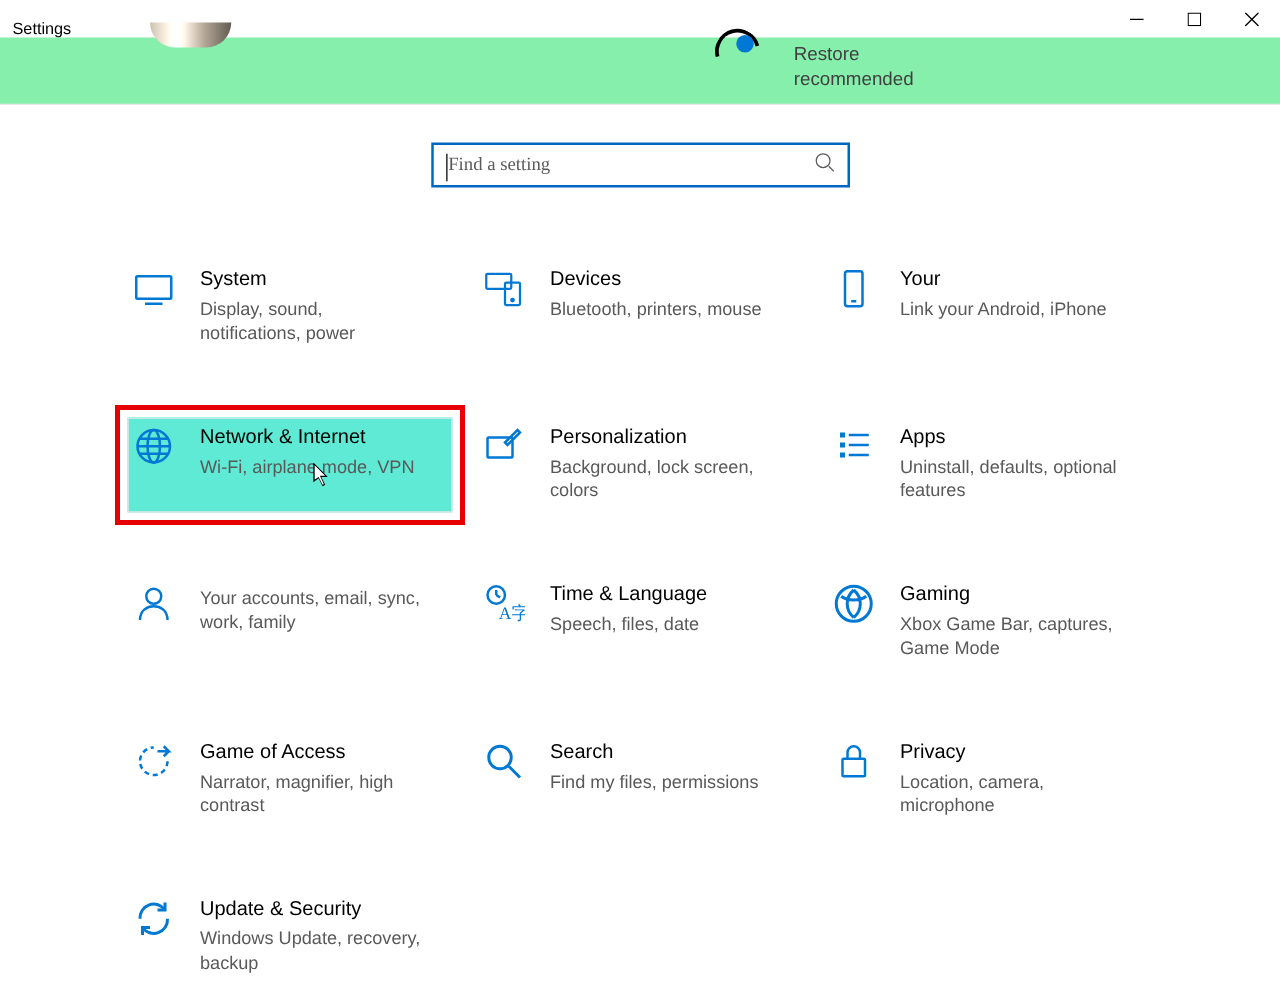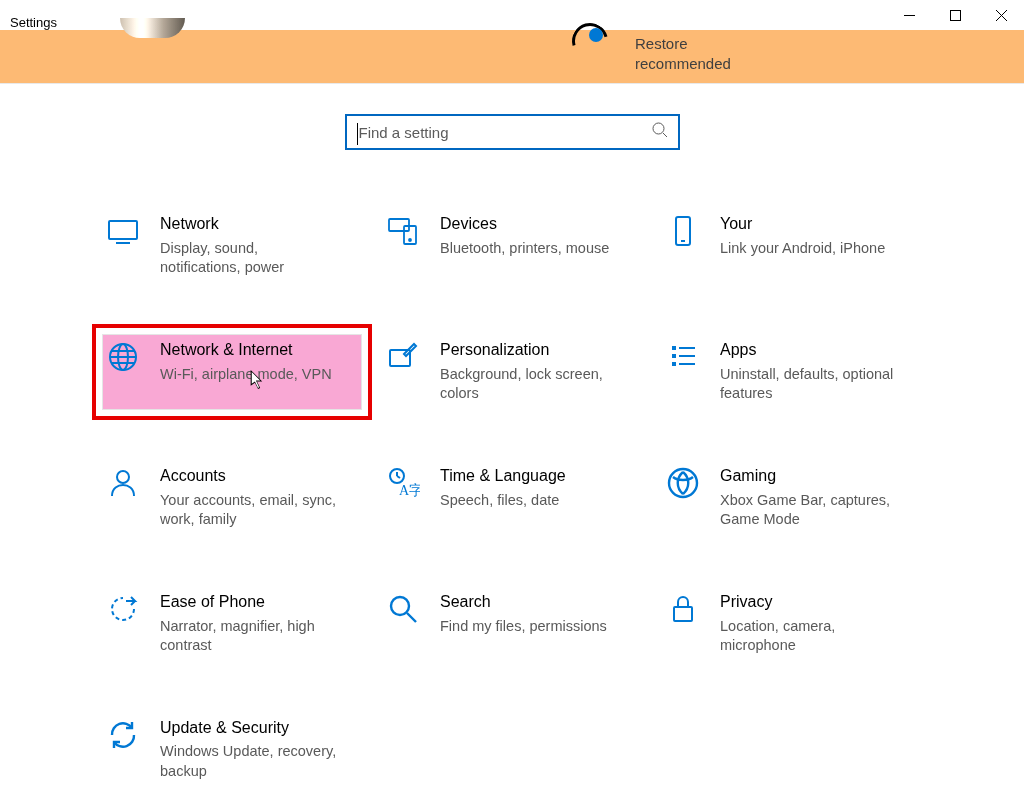--- a/index.html
+++ b/index.html
@@ -1,40 +1,40 @@
 <!DOCTYPE html>
 <html><head>
 <meta charset="utf-8">
 <style>
 html,body{margin:0;padding:0;width:1024px;height:791px;font-family:"Segoe UI",Arial,sans-serif;background:#fff;color:#000;overflow:hidden}
 .titlebar{display:flex;align-items:flex-end;justify-content:space-between;height:30px;padding:0 0 0 10px;font-size:13px}
 .titlebar-left{padding-top:6px}
 .titlebar-controls{display:flex}
 .titlebar-btn{width:46px;height:30px;display:flex;align-items:center;justify-content:center;font-size:12px;cursor:pointer}
 .titlebar-btn svg{stroke:#000;fill:none}
-.header-band{height:53px;background:#fdba74;border-bottom:1px solid #e9e9e9;position:relative}
+.header-band{height:53px;background:#86efac;border-bottom:1px solid #e9e9e9;position:relative}
 .avatar-frag{position:absolute;left:120px;top:-12px;width:65px;height:20px;border-radius:0 0 40px 40px;background:linear-gradient(90deg,#b7aea2,#efe9e1,#a59c91,#6a655e);filter:contrast(140%)}
 .restore{position:absolute;left:635px;top:4px;font-size:15px;color:#3f3f3f;line-height:1.3}
 .wu-icon{position:absolute;left:572px;top:-7px}
 .wu-icon .arc{width:30px;height:30px;border:3px solid #000;border-right-color:transparent;border-bottom-color:transparent;border-radius:50%;transform:rotate(30deg)}
 .wu-icon .dot{position:absolute;left:17px;top:5px;width:14px;height:14px;border-radius:50%;background:#0078d4}
 .search-wrap{display:flex;justify-content:center;margin-top:30px}
 .search{width:335px;height:36px;border:2px solid #0067c0;display:flex;align-items:center;padding:0 10px;box-sizing:border-box;position:relative}
-.search input{border:none;outline:none;flex:1;font-size:15px;font-family:Liberation Sans, sans-serif;color:#5b5b5b}
+.search input{border:none;outline:none;flex:1;font-size:15px;font-family:Liberation Serif, serif;color:#5b5b5b}
 .search input::placeholder{color:#5b5b5b}
 .search-glyph{color:#5b5b5b}
 .caret{position:absolute;left:10px;top:7px;width:1px;height:22px;background:#000}
 .grid{width:820px;margin:58px auto 0;display:grid;grid-template-columns:repeat(3,1fr);column-gap:20px;row-gap:50px}
 .tile{display:flex;align-items:flex-start;gap:20px;cursor:pointer;padding:6px 4px;position:relative}
 .tile-icon{width:34px;height:34px;flex:0 0 34px;display:flex;align-items:flex-start;justify-content:center;color:#0078d4}
 .tile-icon svg{width:100%;height:100%}
 .tile-text{padding-top:0}
 .tile-title{font-size:16px;font-weight:400;color:#000;line-height:1.3}
 .tile-desc{font-size:14.5px;color:#595959;margin-top:4px;line-height:1.35;max-width:180px}
-.highlight{outline:4px solid #e60000;outline-offset:6px;background:#f9a8d4;box-shadow:0 0 0 1px #e5e5e5 inset}
+.highlight{outline:4px solid #e60000;outline-offset:6px;background:#5eead4;box-shadow:0 0 0 1px #e5e5e5 inset}
 .cursor{position:absolute;left:250px;top:370px;pointer-events:none;z-index:50}
 .cursor svg{width:14px;height:20px}
 </style>
 </head>
 <body>
 
 <div class="titlebar">
   <div class="titlebar-left">Settings</div>
   <div class="titlebar-controls">
     <div class="titlebar-btn">
@@ -84,21 +84,21 @@
 <div class="grid">
 
   <div class="tile">
     <div class="tile-icon">
       <svg viewBox="0 0 34 34" fill="none" stroke="currentColor" stroke-width="2">
           <rect x="3" y="7" width="28" height="18" rx="1"></rect>
           <line x1="10" y1="29" x2="24" y2="29"></line>
         </svg>
     </div>
     <div class="tile-text">
-      <div class="tile-title">Network</div>
+      <div class="tile-title">System</div>
       <div class="tile-desc">Display, sound, notifications, power</div>
     </div>
   </div>
 
   <div class="tile">
     <div class="tile-icon">
       <svg viewBox="0 0 34 34" fill="none" stroke="currentColor" stroke-width="1.8">
           <rect x="3" y="5" width="20" height="12" rx="1"></rect>
           <rect x="18" y="12" width="12" height="18" rx="1"></rect>
           <circle cx="24" cy="26" r="1" fill="currentColor"></circle>
@@ -170,21 +170,20 @@
   </div>
 
   <div class="tile">
     <div class="tile-icon">
       <svg viewBox="0 0 34 34" fill="none" stroke="currentColor" stroke-width="2">
           <circle cx="17" cy="11" r="6"></circle>
           <path d="M6 30 C6 22 12 19 17 19 C22 19 28 22 28 30"></path>
         </svg>
     </div>
     <div class="tile-text">
-      <div class="tile-title">Accounts</div>
       <div class="tile-desc">Your accounts, email, sync, work, family</div>
     </div>
   </div>
 
   <div class="tile">
     <div class="tile-icon">
       <svg viewBox="0 0 34 34" fill="none" stroke="currentColor" stroke-width="2">
           <circle cx="11" cy="10" r="7"></circle>
           <line x1="11" y1="6" x2="11" y2="10"></line>
           <line x1="11" y1="10" x2="14" y2="12"></line>
@@ -211,21 +210,21 @@
   </div>
 
   <div class="tile">
     <div class="tile-icon">
       <svg viewBox="0 0 34 34" fill="none" stroke="currentColor" stroke-width="2">
           <path stroke-dasharray="4 3" d="M28 17 A11 11 0 1 1 17 6"></path>
           <path d="M20 9 L29 9 L25 5 M29 9 L25 13"></path>
         </svg>
     </div>
     <div class="tile-text">
-      <div class="tile-title">Ease of Phone</div>
+      <div class="tile-title">Game of Access</div>
       <div class="tile-desc">Narrator, magnifier, high contrast</div>
     </div>
   </div>
 
   <div class="tile">
     <div class="tile-icon">
       <svg viewBox="0 0 34 34" fill="none" stroke="currentColor" stroke-width="2.4">
           <circle cx="14" cy="14" r="9"></circle>
           <line x1="21" y1="21" x2="30" y2="30"></line>
         </svg>

